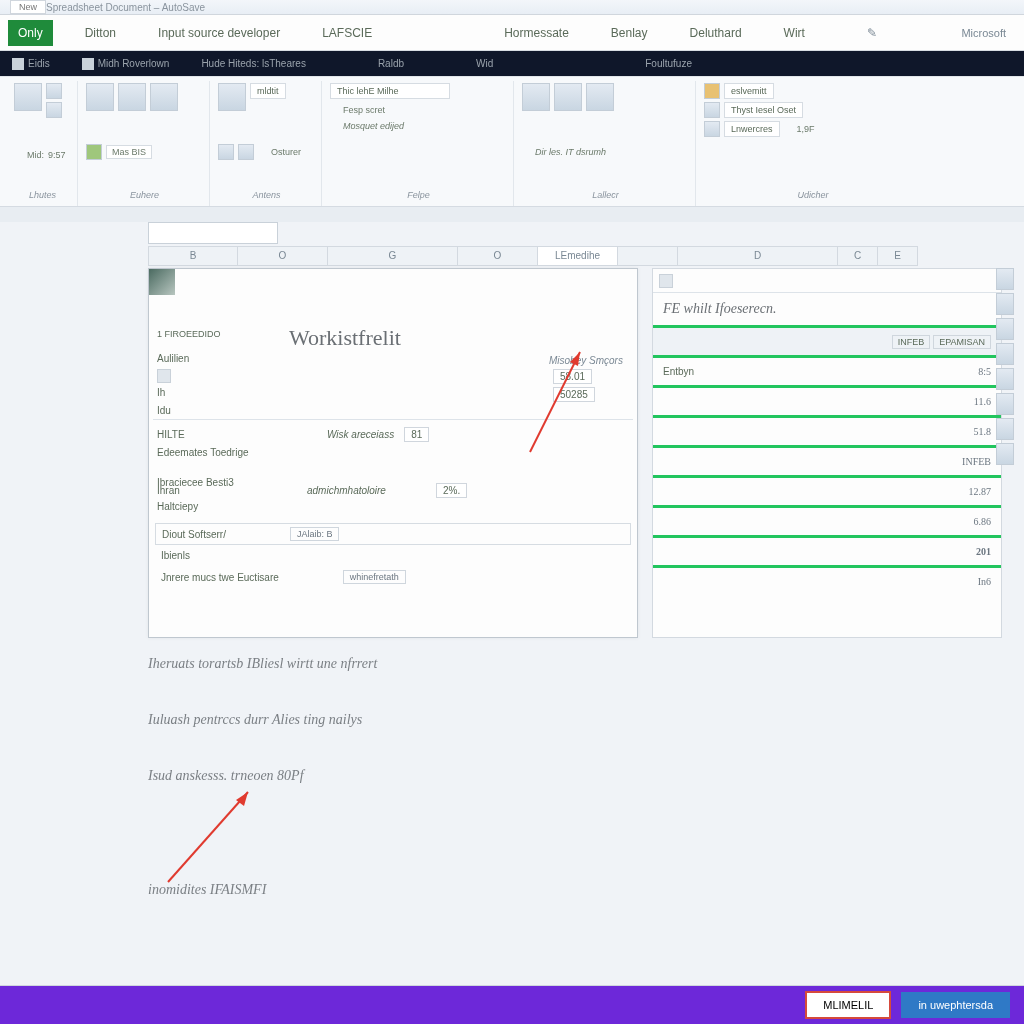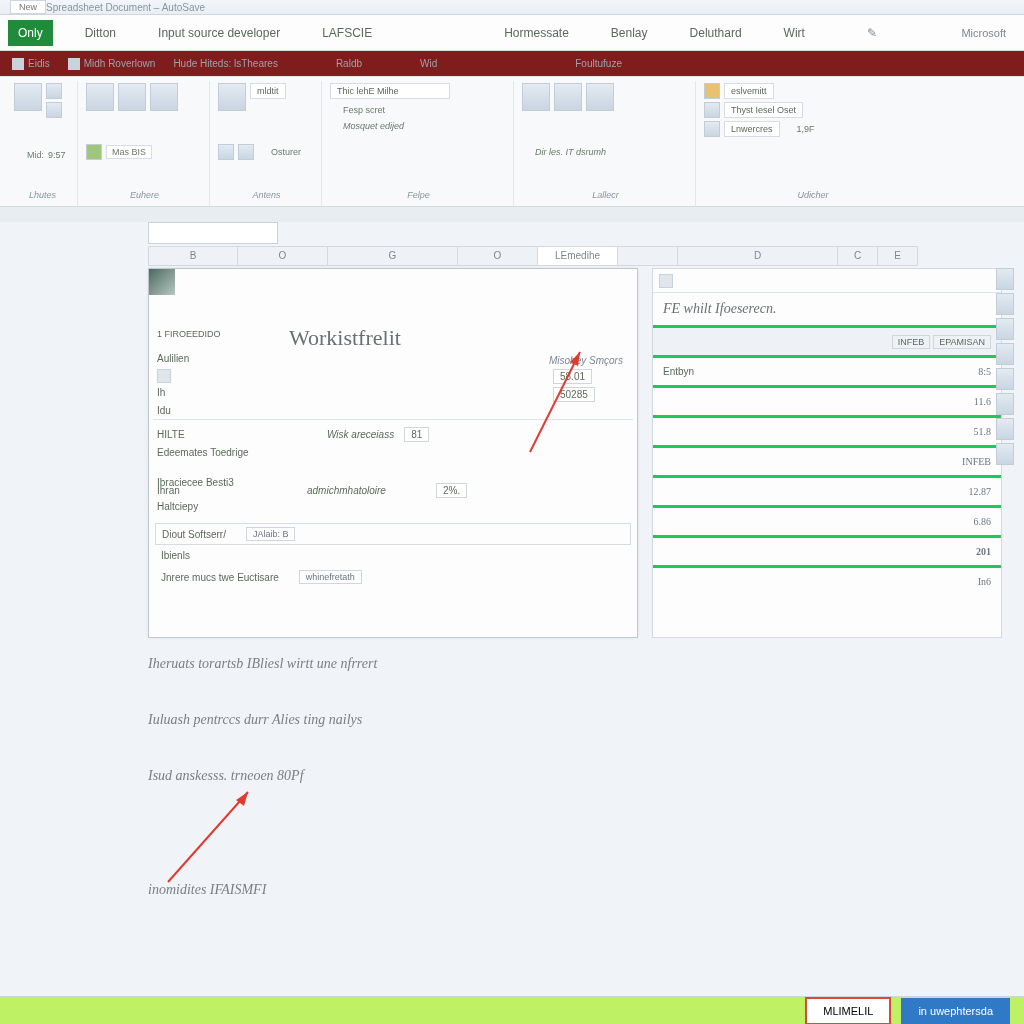--- a/index.html
+++ b/index.html
@@ -7,21 +7,21 @@
 
 .titlebar { height: 15px; background: linear-gradient(#f3f6fa,#e8eef5); border-bottom: 1px solid #d0d6dd; display: flex; align-items: center; padding: 0 10px; font-size: 10px; color: #8a949e; }
 .titlebar .tb-btn { border: 1px solid #d0d6dd; padding: 1px 8px; background: #fff; color: #777; font-size: 9px; }
 
 .menubar { height: 36px; background: #fdfdfd; border-bottom: 1px solid #d8dde3; display: flex; align-items: center; gap: 22px; padding: 0 8px; font-size: 12px; color: #5a6a59; }
 .menubar .tab { padding: 6px 10px; cursor: pointer; }
 .menubar .tab.active { background: #1f8b3b; color: #fff; }
 .menubar .tab.right { margin-left: auto; color: #7a8894; font-size: 11px; }
 .menubar .pen { color: #7a8894; font-size: 12px; margin-left: 30px; }
 
-.subbar { height: 26px; background: #7f1d1d; border-bottom: 1px solid #e1e6ea; display: flex; align-items: center; gap: 18px; padding: 0 12px; font-size: 10px; color: #9aa3ac; }
+.subbar { height: 26px; background: #0f172a; border-bottom: 1px solid #e1e6ea; display: flex; align-items: center; gap: 32px; padding: 0 12px; font-size: 10px; color: #9aa3ac; }
 .subbar span { display: inline-flex; align-items: center; gap: 4px; }
 .subbar .ico { width: 12px; height: 12px; background: #c9d2da; display: inline-block; }
 
 .ribbon { height: 130px; background: #f7f9fb; border-bottom: 1px solid #d5dbe2; display: flex; padding: 4px 8px 0 8px; gap: 2px; }
 .ribbon-group { border-right: 1px solid #e2e7ec; padding: 2px 6px; display: flex; flex-direction: column; }
 .ribbon-group .body { flex: 1; display: flex; flex-wrap: wrap; gap: 4px; align-items: flex-start; }
 .ribbon-group .label { font-size: 9px; color: #8a949e; text-align: center; padding: 2px 0 4px 0; font-style: italic; }
 .ribbon .rbtn { border: 1px solid #d6dce2; background: #fff; padding: 2px 6px; font-size: 9px; color: #5a6a59; display: inline-flex; align-items: center; gap: 3px; cursor: pointer; }
 .ribbon .rico { width: 28px; height: 28px; background: linear-gradient(#e3eaf2,#c9d6e2); border: 1px solid #c3cdd7; display: inline-block; }
 .ribbon .rico.sm { width: 16px; height: 16px; }
@@ -38,36 +38,36 @@
 
 .panel { position: absolute; top: 46px; left: 148px; width: 490px; height: 370px; background: #fdfdfd; border: 1px solid #bfc7cf; box-shadow: 0 0 4px rgba(0,0,0,0.06); }
 .panel-corner { position: absolute; top: 0; left: 0; width: 26px; height: 26px; background: linear-gradient(135deg,#4a6a60,#b8c6c0); }
 .panel-title { position: absolute; top: 56px; left: 140px; font-family: Georgia, serif; font-size: 22px; color: #6a6f74; }
 .panel .subhead { position: absolute; top: 86px; left: 400px; font-size: 10px; color: #7a8894; font-style: italic; }
 .panel .field { position: absolute; font-size: 10px; color: #5a6a59; }
 .panel .field .lab { display: inline-block; min-width: 110px; }
 .panel .field .val { display: inline-block; border: 1px solid #d0d6dd; background: #fff; padding: 1px 6px; margin-left: 4px; }
 .panel .sep { position: absolute; left: 4px; right: 4px; height: 1px; background: #dde3e9; }
 .panel .rowbox { position: absolute; left: 6px; right: 6px; border: 1px solid #d6dce2; padding: 3px 6px; font-size: 10px; color: #5a6a59; display: flex; gap: 20px; align-items: center; }
-.panel .tagbox { border: 1px solid #cfd6dd; padding: 1px 6px; font-size: 9px; color: #6b7680; }
+.panel .tagbox { border: 1px solid #cfd6dd; padding: 1px 6px; font-size: 9px; color: #6b7680; margin-left: 44px; }
 
 .right-panel { position: absolute; top: 46px; left: 652px; width: 350px; height: 370px; background: #fdfdfd; border: 1px solid #d3d9e0; }
 .right-panel .hdr { height: 24px; border-bottom: 1px solid #dde3e9; display: flex; align-items: center; gap: 8px; padding: 0 6px; font-size: 10px; color: #7a8894; }
 .right-panel .title { font-family: Georgia, serif; font-size: 14px; color: #6a6f74; font-style: italic; padding: 8px 10px; }
 .right-panel .line { display: flex; justify-content: space-between; padding: 8px 10px; font-size: 10px; color: #5a6a59; border-top: 3px solid #22c55e; }
 .right-panel .pill { border: 1px solid #cfd6dd; padding: 1px 5px; font-size: 9px; }
 .right-panel .val-col { text-align: right; font-family: Georgia, serif; color: #6b7680; }
 
 .arrow { position: absolute; pointer-events: none; }
 .arrow svg line { stroke: #e03a2f; stroke-width: 2; }
 .arrow svg polygon { fill: #e03a2f; }
 
 .caption { position: absolute; left: 148px; font-family: Georgia, serif; font-size: 14px; color: #7a7f84; font-style: italic; }
 
-.footer { position: absolute; bottom: 0; left: 0; right: 0; height: 28px; border-top: 1px solid #d0d6dd; background: #bef264; display: flex; align-items: center; justify-content: flex-end; gap: 10px; padding: 0 14px; }
+.footer { position: absolute; bottom: 0; left: 0; right: 0; height: 39px; border-top: 1px solid #d0d6dd; background: #6d28d9; display: flex; align-items: center; justify-content: flex-end; gap: 10px; padding: 0 14px; }
 .footer .btn { padding: 6px 16px; font-size: 11px; border: 1px solid #b7c0c9; background: #fff; cursor: pointer; }
 .footer .btn.primary { background: #2f79c6; color: #fff; border-color: #2f79c6; }
 .footer .btn.outlined { border: 2px solid #d64a3c; }
 
 .side-strip { position: absolute; top: 46px; left: 996px; width: 20px; height: 370px; display: flex; flex-direction: column; gap: 3px; }
 .side-strip .sico { width: 18px; height: 22px; background: linear-gradient(#e3eaf2,#c9d6e2); border: 1px solid #c3cdd7; }
 </style>
 </head>
 <body>
 

